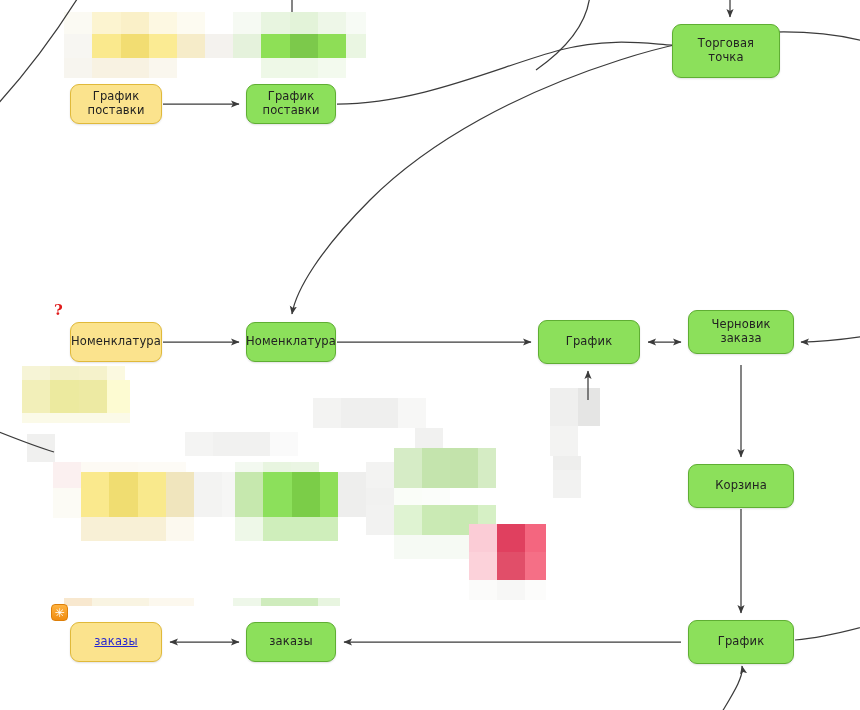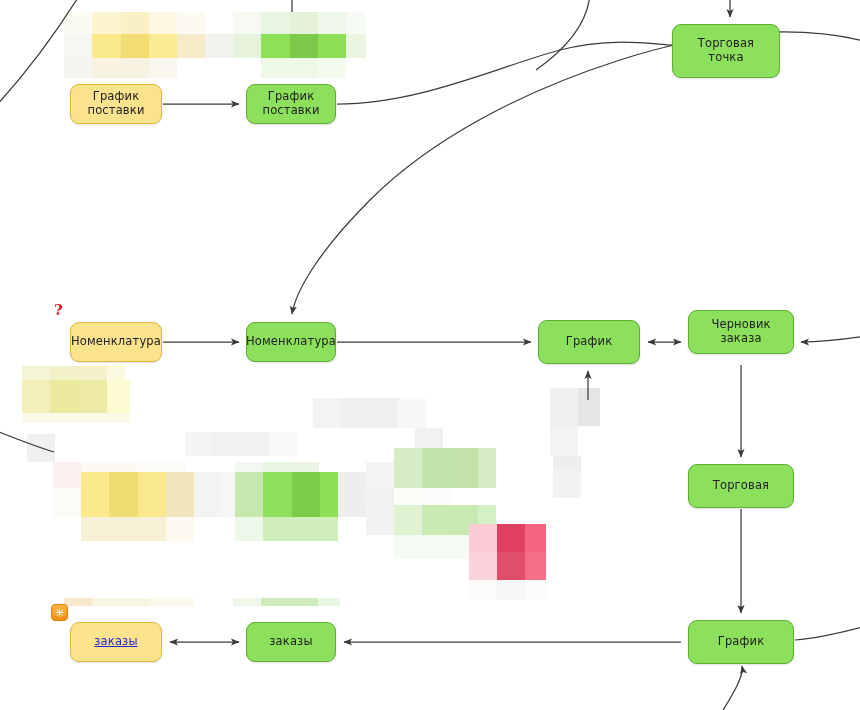--- a/index.html
+++ b/index.html
@@ -267,21 +267,21 @@
       <div class="node green" style="left: 246px; top: 322px; width: 90px; height: 40px;">
         <span>Номенклатура</span>
       </div>
       <div class="node green" style="left: 538px; top: 320px; width: 102px; height: 44px;">
         <span>График</span>
       </div>
       <div class="node green" style="left: 688px; top: 310px; width: 106px; height: 44px;">
         <span>Черновик заказа</span>
       </div>
       <div class="node green" style="left: 688px; top: 464px; width: 106px; height: 44px;">
-        <span>Торговая</span>
+        <span>Корзина</span>
       </div>
       <div class="node green" style="left: 688px; top: 620px; width: 106px; height: 44px;">
         <span>График</span>
       </div>
       <div class="node yellow" style="left: 70px; top: 622px; width: 92px; height: 40px;">
         <span class="link-text">заказы</span>
       </div>
       <div class="node green" style="left: 246px; top: 622px; width: 90px; height: 40px;">
         <span>заказы</span>
       </div>

